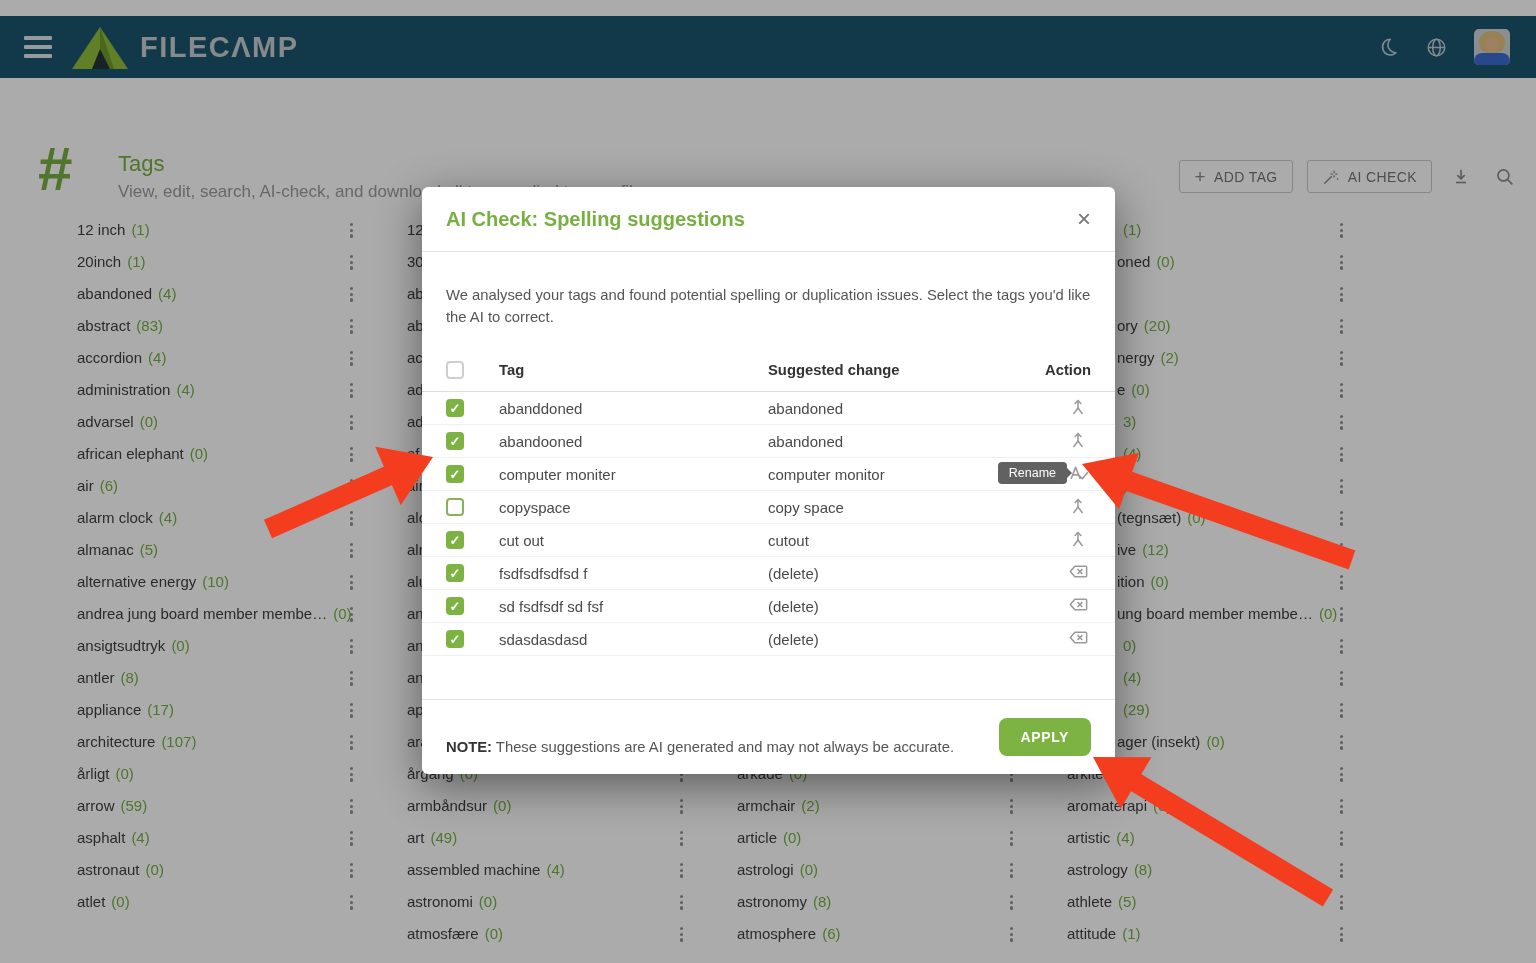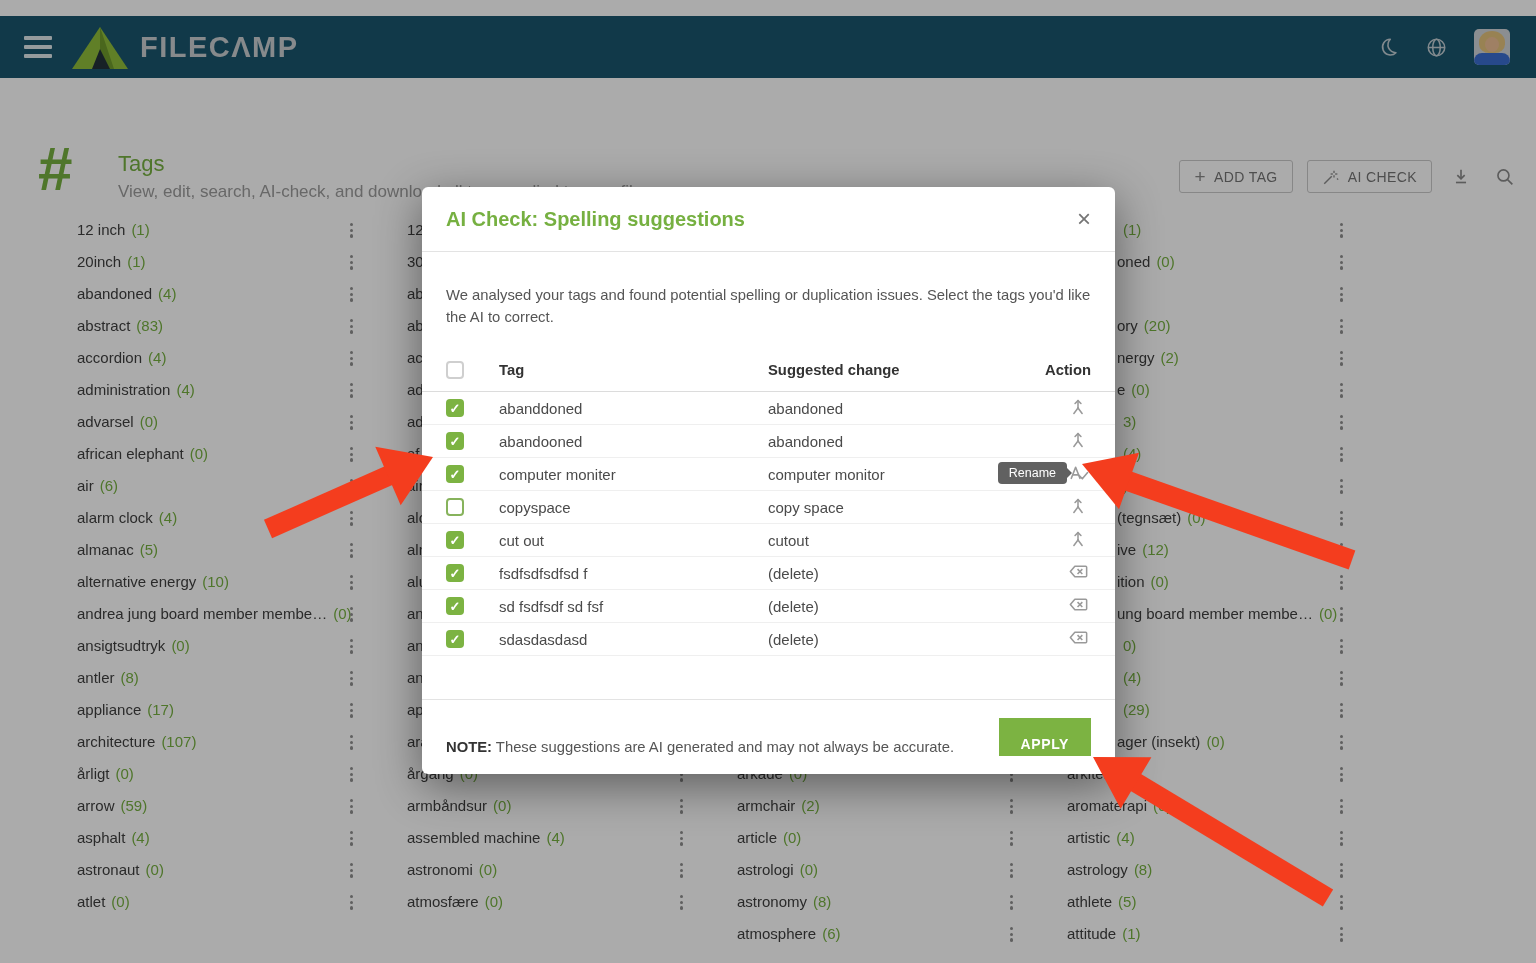--- a/index.html
+++ b/index.html
@@ -64,21 +64,21 @@
   .cb.off{border:2px solid #87b35c;background:#fff;}
   .act{justify-self:end;width:24px;height:24px;color:#9a9a9a;cursor:pointer;}
   .tooltip{position:absolute;right:48px;top:4px;background:#616161;color:#fff;font-size:12.5px;
            padding:4px 11px;border-radius:4px;white-space:nowrap;}
   .tooltip:after{content:"";position:absolute;right:-5px;top:50%;margin-top:-5px;
                  border-top:5px solid transparent;border-bottom:5px solid transparent;border-left:5px solid #616161;}
   .modal-foot{position:absolute;left:0;right:0;bottom:0;height:74px;border-top:1px solid #e3e3e3;
               display:flex;align-items:center;justify-content:space-between;padding:0 24px;}
   .note{color:#555;font-size:14.8px;margin-top:20px;}
   .note b{color:#333;}
-  .btn-apply{background:#7cb342;color:#fff;border:none;border-radius:0;height:38px;padding:18px 22px;
+  .btn-apply{background:#7cb342;color:#fff;border:none;border-radius:8px;height:38px;padding:11px 22px;
              font-size:14px;font-weight:bold;letter-spacing:.6px;cursor:pointer;}
 
   
   .arrows{position:absolute;inset:0;z-index:40;pointer-events:none;}
 </style>
 </head>
 <body>
 
 <div class="stage">
 
@@ -513,20 +513,29 @@
           <span class="tag-count">(0)</span>
           <span class="kebab">
             <i></i>
             <i></i>
             <i></i>
           </span>
         </div>
         <div class="tag-row">
           <span class="tag-name">armbåndsur</span>
           <span class="tag-count">(0)</span>
+          <span class="kebab">
+            <i></i>
+            <i></i>
+            <i></i>
+          </span>
+        </div>
+        <div class="tag-row">
+          <span class="tag-name">art</span>
+          <span class="tag-count">(49)</span>
           <span class="kebab">
             <i></i>
             <i></i>
             <i></i>
           </span>
         </div>
         <div class="tag-row">
           <span class="tag-name">assembled machine</span>
           <span class="tag-count">(4)</span>
           <span class="kebab">

